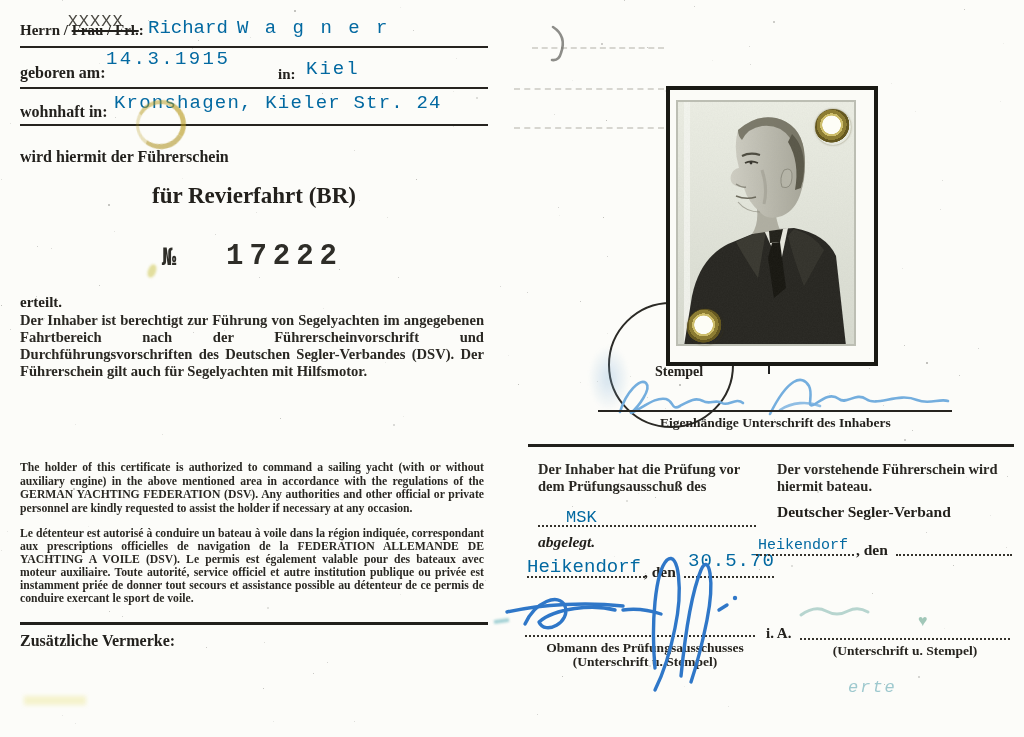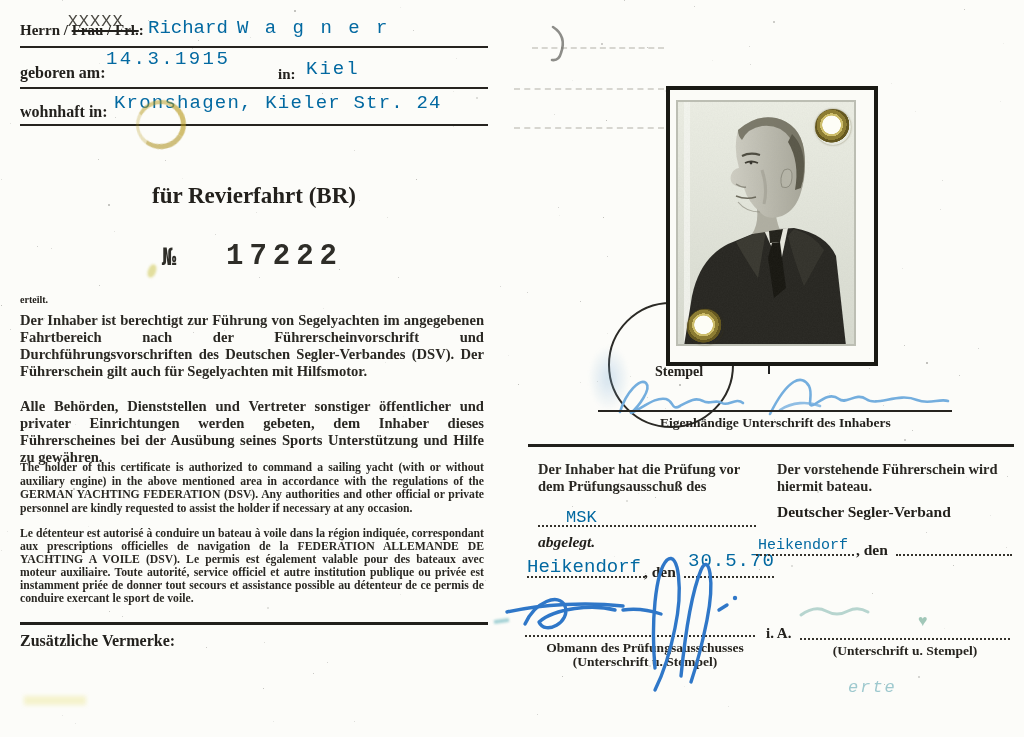--- a/index.html
+++ b/index.html
@@ -54,27 +54,27 @@
   <div class="abs mono" style="left:306px;top:58px;font-size:19px;letter-spacing:2px;">Kiel</div>
   <div class="rule" style="left:20px;top:87px;width:468px;"></div>
 
   <div class="abs lbl" style="left:20px;top:103px;font-size:16px;">wohnhaft in:</div>
   <div class="abs mono" style="left:114px;top:92px;font-size:19px;letter-spacing:1.2px;">Kronshagen, Kieler Str. 24</div>
   <div class="rule" style="left:20px;top:124px;width:468px;"></div>
 
   <div class="stain-ring" style="left:136px;top:100px;width:42px;height:40px;"></div>
   <div class="abs" style="left:148px;top:264px;width:8px;height:14px;background:rgba(196,186,44,.45);border-radius:50%;filter:blur(1px);transform:rotate(20deg);"></div>
 
+  <div class="abs lbl" style="left:20px;top:148px;font-size:16px;">wird hiermit der Führerschein</div>
   <div class="abs lbl" style="left:152px;top:183px;font-size:23px;">für Revierfahrt (BR)</div>
   <div class="abs mono" style="left:162px;top:243px;font-size:24px;font-weight:bold;color:#2e2d28;font-family:'DejaVu Sans Mono',monospace;">№</div>
   <div class="abs mono" style="left:226px;top:240px;font-size:29px;font-weight:bold;letter-spacing:6px;color:#2e2d28;">17222</div>
-  <div class="abs lbl" style="left:20px;top:294px;font-size:10px;">erteilt.</div>
+  <div class="abs lbl" style="left:20px;top:294px;font-size:15px;">erteilt.</div>
 
   <div class="para" style="left:20px;top:312px;width:464px;font-size:14.6px;line-height:1.16;">Der Inhaber ist berechtigt zur Führung von Segelyachten im angegebenen Fahrtbereich nach der Führerscheinvorschrift und Durchführungsvorschriften des Deutschen Segler-Verbandes (DSV). Der Führerschein gilt auch für Segelyachten mit Hilfsmotor.</div>
-  <div class="para" style="left:20px;top:398px;width:464px;font-size:14.6px;line-height:1.16;">Alle Behörden, Dienststellen und Vertreter sonstiger öffentlicher und privater Einrichtungen werden gebeten, dem Inhaber dieses Führerscheines bei der Ausübung seines Sports Unterstützung und Hilfe zu gewähren.</div>
   <div class="para" style="left:20px;top:461px;width:464px;font-size:11.7px;line-height:1.17;">The holder of this certificate is authorized to command a sailing yacht (with or without auxiliary engine) in the above mentioned area in accordance with the regulations of the GERMAN YACHTING FEDERATION (DSV). Any authorities and other official or private personnel are kindly requested to assist the holder if necessary at any occasion.</div>
   <div class="para" style="left:20px;top:527px;width:464px;font-size:11.7px;line-height:1.11;">Le détenteur est autorisé à conduire un bateau à voile dans la région indiquée, correspondant aux prescriptions officielles de navigation de la FEDERATION ALLEMANDE DE YACHTING A VOILE (DSV). Le permis est également valable pour des bateaux avec moteur auxiliaire. Toute autorité, service officiel et autre institution publique ou privée est instamment priée de donner tout secours et assistance possible au détenteur de ce permis de conduire exercant le sport de voile.</div>
 
   <div class="thickrule" style="left:20px;top:622px;width:468px;"></div>
   <div class="abs lbl" style="left:20px;top:632px;font-size:16px;">Zusätzliche Vermerke:</div>
   <div class="abs" style="left:24px;top:696px;width:62px;height:9px;background:rgba(232,225,120,.35);filter:blur(2px);"></div>
 
   <svg class="abs" style="left:550px;top:24px;" width="22" height="40">
     <path d="M3,3 q14,9 8,26 q-2,8 -9,7" stroke="#8d8d89" stroke-width="2.6" fill="none" stroke-linecap="round"></path>
   </svg>

